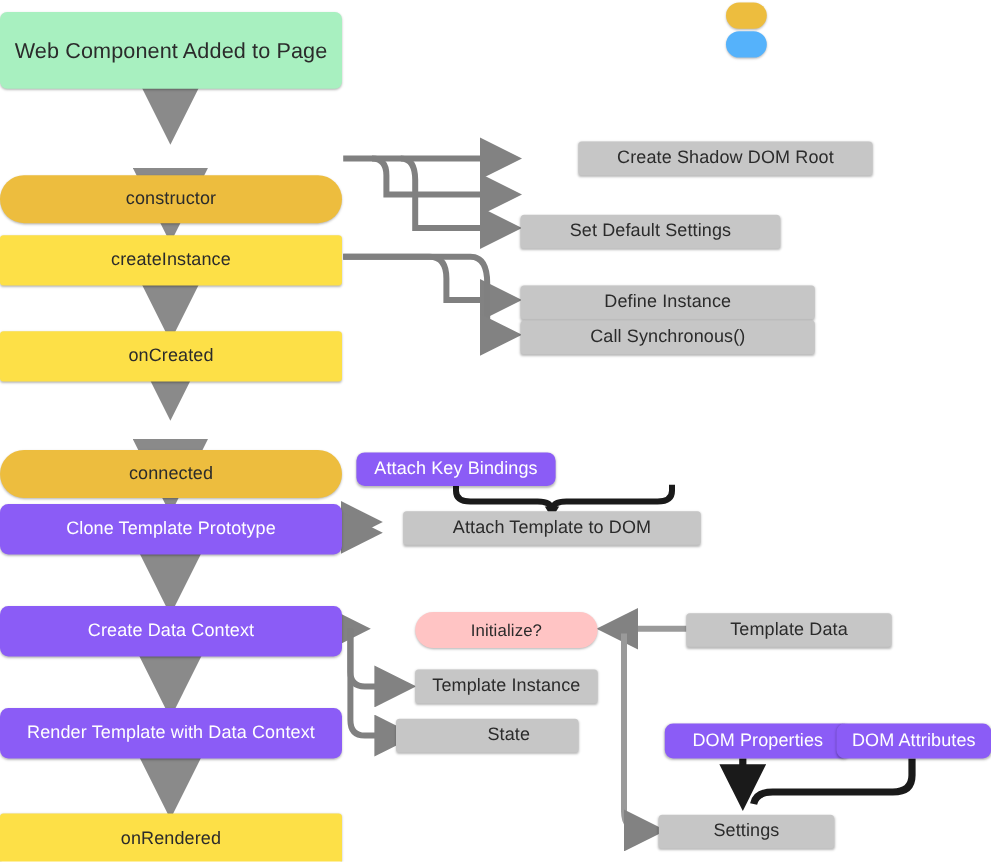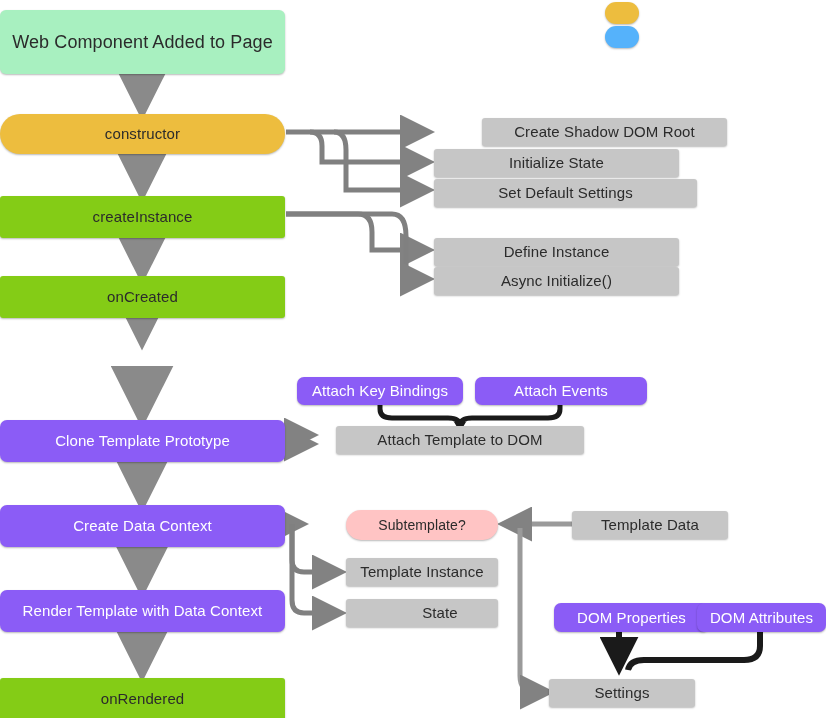--- a/index.html
+++ b/index.html
@@ -40,22 +40,22 @@
     overflow: hidden;
     z-index: 3;
   }
   
   .pill      { border-radius: 999px; }
   .rect      { border-radius: 3px; }
   .round     { border-radius: 7px; }
 
   
   .c-green   { background: #a8f0c0; color: #2b2b2b; border-radius: 6px; }
-  .c-orange  { background: #edbd3e; color: #2b2b2b; }
-  .c-blue    { background: #84cc16; color: #2b2b2b; }
+  .c-orange  { background: #edbd3e; color: #2b2b2b; margin-top: 32px; }
+  .c-blue    { background: #fde047; color: #2b2b2b; }
   .c-dark    { background: #8b5cf6; color: #ffffff; }
   .c-gray    { background: #c6c6c6; color: #2b2b2b; }
   .c-pink    { background: #ffc4c4; color: #2b2b2b; }
 
   .shadow-sm { box-shadow: 0 1px 2px rgba(0,0,0,0.28); }
 
   
   #legend {
     position: absolute;
     left: 605px;
@@ -171,52 +171,51 @@
   </div>
 
   <div class="node c-green round shadow-sm" style="left:0px; top:10px; width:285px; height:64px; font-size:18px;">Web Component Added to Page</div>
 
   <div class="node c-orange pill shadow-sm" style="left:0px; top:114px; width:285px; height:40px;">constructor</div>
 
   <div class="node c-blue rect shadow-sm" style="left:0px; top:196px; width:285px; height:42px;">createInstance</div>
 
   <div class="node c-blue rect shadow-sm" style="left:0px; top:276px; width:285px; height:42px;">onCreated</div>
 
+  <div class="node c-orange pill shadow-sm" style="left:0px; top:343px; width:285px; height:40px;">connected</div>
 
   <div class="node c-dark round shadow-sm" style="left:0px; top:420px; width:285px; height:42px;">Clone Template Prototype</div>
 
   <div class="node c-dark round shadow-sm" style="left:0px; top:505px; width:285px; height:42px;">Create Data Context</div>
 
   <div class="node c-dark round shadow-sm" style="left:0px; top:590px; width:285px; height:42px;">Render Template with Data Context</div>
 
   <div class="node c-blue rect shadow-sm" style="left:0px; top:678px; width:285px; height:42px;">onRendered</div>
 
   <div class="node c-gray rect shadow-sm" style="left:434px; top:118px; width:245px; height:28px;margin-left:48px;">Create Shadow DOM Root</div>
 
-  <div class="node c-gray rect shadow-sm" style="left:434px; top:149px; width:245px; height:28px;">Initialize State</div>
-
-  <div class="node c-gray rect shadow-sm" style="left:434px; top:179px; width:263px; height:28px;">Set Default Settings</div>
+
+  <div class="node c-gray rect shadow-sm" style="left:434px; top:179px; width:216px; height:28px;">Set Default Settings</div>
 
   <div class="node c-gray rect shadow-sm" style="left:434px; top:238px; width:245px; height:28px;">Define Instance</div>
 
-  <div class="node c-gray rect shadow-sm" style="left:434px; top:267px; width:245px; height:28px;">Async Initialize()</div>
+  <div class="node c-gray rect shadow-sm" style="left:434px; top:267px; width:245px; height:28px;">Call Synchronous()</div>
 
   <div class="node c-dark round shadow-sm" style="left:297px; top:377px; width:166px; height:28px;">Attach Key Bindings</div>
 
-  <div class="node c-dark round shadow-sm" style="left:475px; top:377px; width:172px; height:28px;">Attach Events</div>
 
   <div class="node c-gray rect shadow-sm" style="left:336px; top:426px; width:248px; height:28px;">Attach Template to DOM</div>
 
-  <div class="node c-pink pill shadow-sm" style="left:346px; top:510px; width:152px; height:30px; font-size:14px;">Subtemplate?</div>
+  <div class="node c-pink pill shadow-sm" style="left:346px; top:510px; width:152px; height:30px; font-size:14px;">Initialize?</div>
 
   <div class="node c-gray rect shadow-sm" style="left:346px; top:558px; width:152px; height:28px;">Template Instance</div>
 
-  <div class="node c-gray rect shadow-sm" style="left:346px; top:599px; width:152px; height:28px;padding-left:36px;">State</div>
-
-  <div class="node c-gray rect shadow-sm" style="left:572px; top:511px; width:156px; height:28px;">Template Data</div>
+  <div class="node c-gray rect shadow-sm" style="left:330px; top:599px; width:152px; height:28px;padding-left:36px;">State</div>
+
+  <div class="node c-gray rect shadow-sm" style="left:572px; top:511px; width:171px; height:28px;">Template Data</div>
 
   <div class="node c-dark round shadow-sm" style="left:554px; top:603px; width:155px; height:29px;">DOM Properties</div>
 
   <div class="node c-dark round shadow-sm" style="left:697px; top:603px; width:129px; height:29px;">DOM Attributes</div>
 
   <div class="node c-gray rect shadow-sm" style="left:549px; top:679px; width:146px; height:28px;">Settings</div>
 
 </div>
 
 </body></html>

